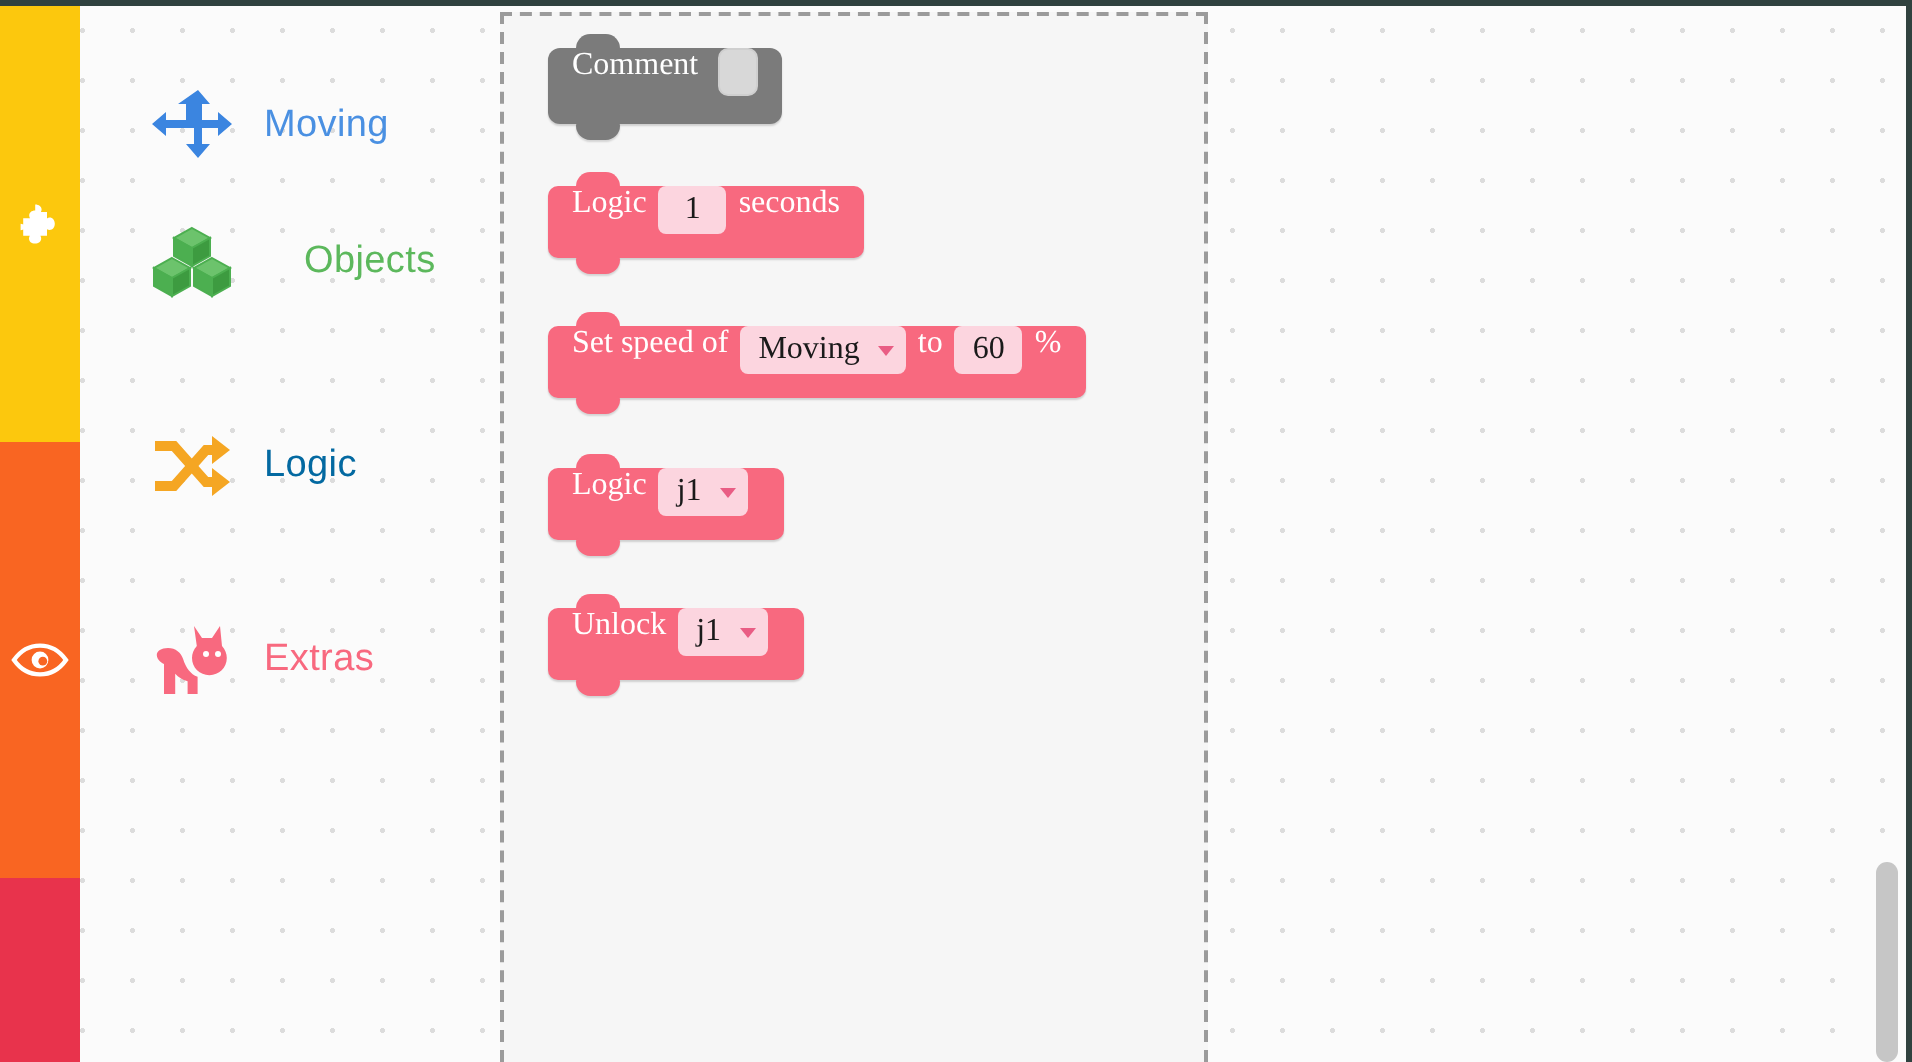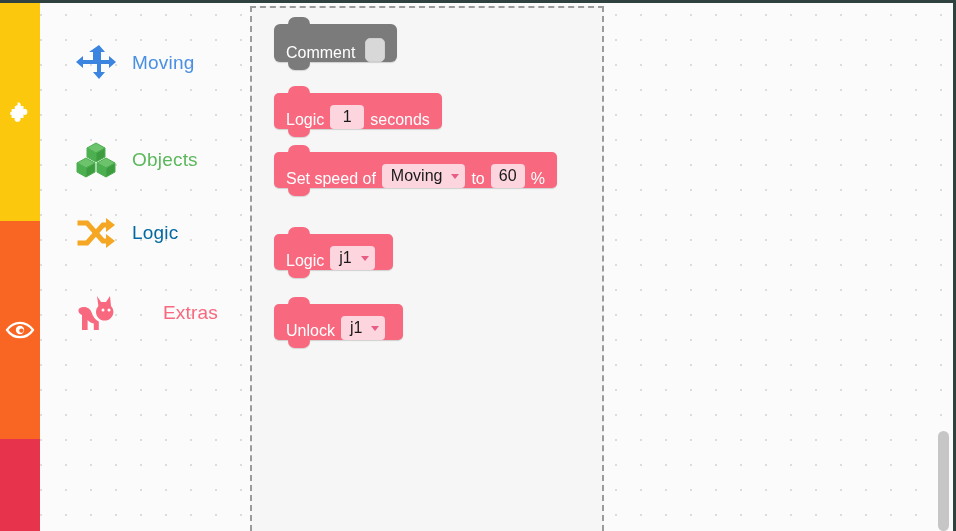--- a/index.html
+++ b/index.html
@@ -81,50 +81,51 @@
     margin-left: 24px;
   }
   .cat-icon svg { display: block; }
   .cat-label {
     font-size: 19px;
     letter-spacing: .2px;
     margin-left: 4px;
     white-space: nowrap;
   }
   .cat.c0 { top: 26px; }
-  .cat.c1 { top: 123px; }
+  .cat.c1 { top: 94px; gap: 20px; }
   .cat.c2 { top: 196px; }
-  .cat.c3 { top: 276px; gap: 31px; }
+  .cat.c3 { top: 293px; }
   .cat.c4 { top: 366px; }
 
   
   .flyout {
     position: absolute;
     left: 250px; top: 3px;
     width: 354px; height: 525px;
     background: #f6f6f6;
     border-left: 2px dashed #9b9b9b;
     border-right: 2px dashed #9b9b9b;
     border-top: 2px dashed #9b9b9b;
     box-sizing: border-box;
     z-index: 25;
   }
 
   .block {
     position: absolute;
     height: 36px;
     display: flex;
-    align-items: flex-end;
+    align-items: flex-start;
     padding: 0 12px;
     border-radius: 5px;
     color: #ffffff;
     font-size: 16px;
     white-space: nowrap;
     box-shadow: 0 1px 1px rgba(0,0,0,.16);
     cursor: grab;
+    font-family: Liberation Serif, serif;
   }
   
   .block::before,
   .block::after {
     content: "";
     position: absolute;
     left: 14px;
     width: 22px;
     height: 9px;
     background: inherit;
@@ -192,21 +193,21 @@
     margin-left: 4px;
     border-radius: 5px;
     background: #d8d8d8;
     border: 1px solid #cfcfcf;
     box-sizing: border-box;
   }
 
   .block.pink { background: #f8697f; }
 
   .block.wait      { top: 85px;  left: 22px; }
-  .block.setspeed  { top: 144px; left: 22px; }
+  .block.setspeed  { top: 155px; left: 22px; }
   .block.lock      { top: 226px; left: 22px; }
   .block.unlock    { top: 296px; left: 22px; }
 
   
   .scrollbar-track {
     position: absolute;
     right: 3px;
     top: 0;
     width: 14px;
     height: 528px;

